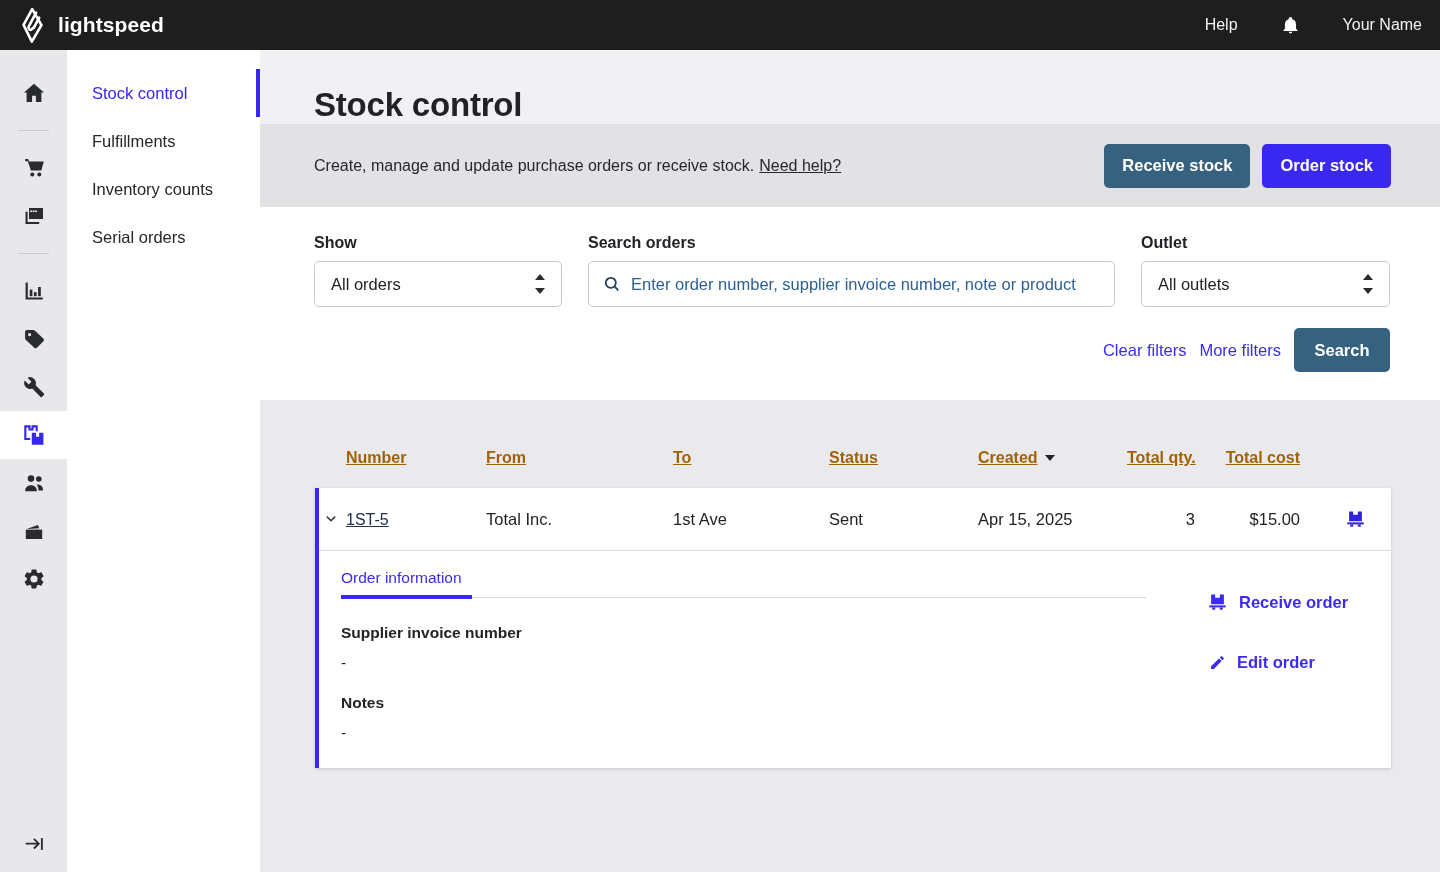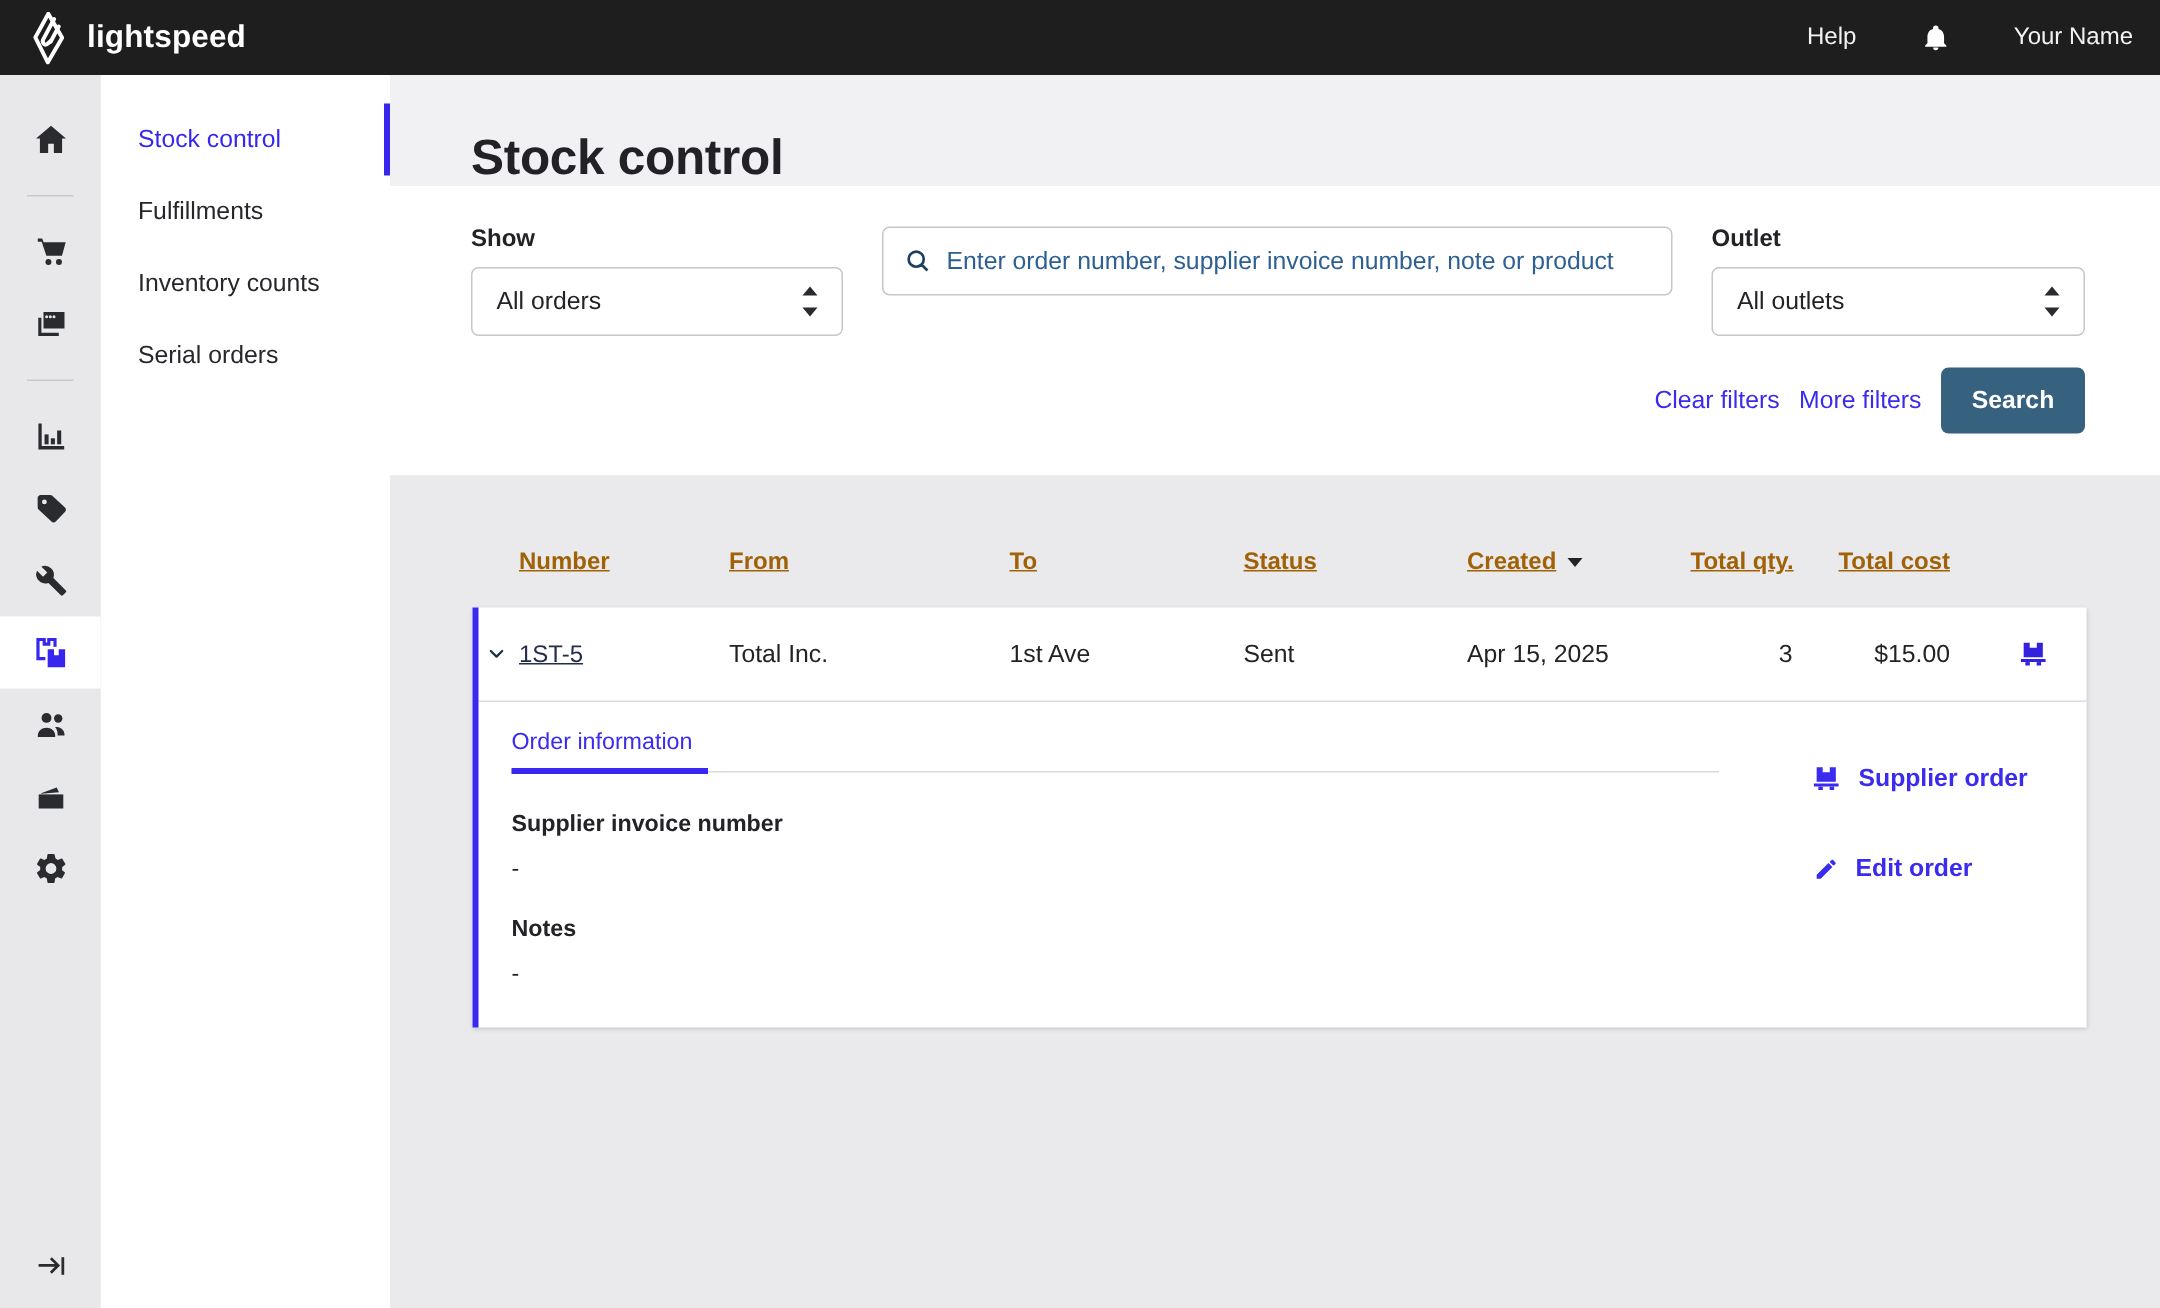--- a/index.html
+++ b/index.html
@@ -227,34 +227,43 @@
     <div class="submenu-item">Fulfillments</div>
     <div class="submenu-item">Inventory counts</div>
     <div class="submenu-item">Serial orders</div>
   </div>
 
   <div class="main">
     <div class="page-head">
       <div class="page-title">Stock control</div>
     </div>
 
+    <div class="banner">
+      <span>Create, manage and update purchase orders or receive stock.</span>
+      <a class="banner-link">Need help?</a>
+      <div class="banner-actions">
+        <button class="btn btn-navy">Receive stock</button>
+        <button class="btn btn-blue">Order stock</button>
+      </div>
+    </div>
 
     <div class="filters">
       <div class="filter-row">
         <div class="w-show">
           <span class="f-label">Show</span>
           <div class="control select">
             <span>All orders</span>
             <span class="stepper">
                 <span class="tri-up"></span>
                 <span class="tri-down"></span>
               </span>
           </div>
         </div>
         <div style="flex:1; min-width:0;">
+          <span class="f-label">Search orders</span>
           <div class="control searchbox">
             <svg viewBox="0 0 24 24">
                 <path fill="none" stroke="currentColor" stroke-width="2.4" d="M15.3 15.3 20.4 20.4M10.4 17.1a6.7 6.7 0 1 1 0-13.4 6.7 6.7 0 0 1 0 13.4z"></path>
               </svg>
             <input type="text" placeholder="Enter order number, supplier invoice number, note or product" style="">
           </div>
         </div>
         <div class="w-outlet">
           <span class="f-label">Outlet</span>
           <div class="control select">
@@ -321,21 +330,21 @@
           <div class="dl-label">Notes</div>
           <div class="dl-value">-</div>
           <div class="panel-actions">
             <div class="p-action">
               <svg viewBox="0 0 24 24" fill="currentColor">
                   <path d="M4.7 2.9h4.6v3.7h5.4V2.9h4.6v11H4.7z"></path>
                   <path d="M2.6 15.3h18.8v2.3H2.6z"></path>
                   <rect x="6" y="17.6" width="3.4" height="2.6"></rect>
                   <rect x="14.6" y="17.6" width="3.4" height="2.6"></rect>
                 </svg>
-              <span>Supplier order</span>
+              <span>Receive order</span>
             </div>
             <div class="p-action">
               <svg class="sm" viewBox="0 0 24 24" fill="currentColor">
                   <path d="M3 17.2V21h3.8L17.8 9.9l-3.7-3.7L3 17.2zM20.7 7c.4-.4.4-1 0-1.4l-2.3-2.3c-.4-.4-1-.4-1.4 0l-1.8 1.8 3.7 3.7L20.7 7z"></path>
                 </svg>
               <span>Edit order</span>
             </div>
           </div>
         </div>
       </div>

